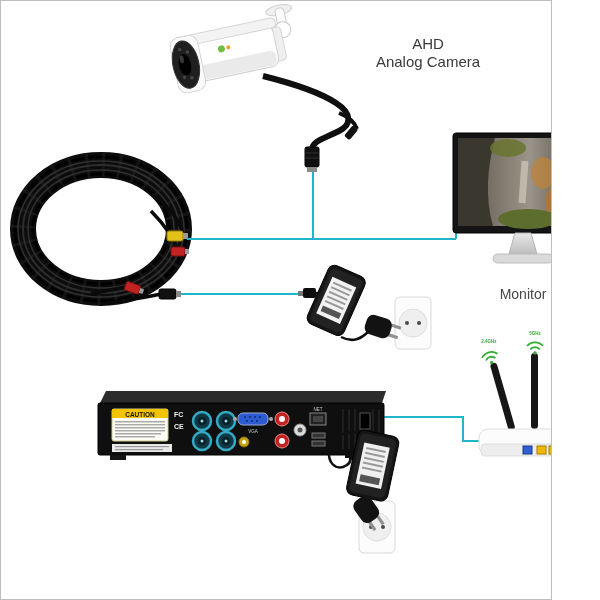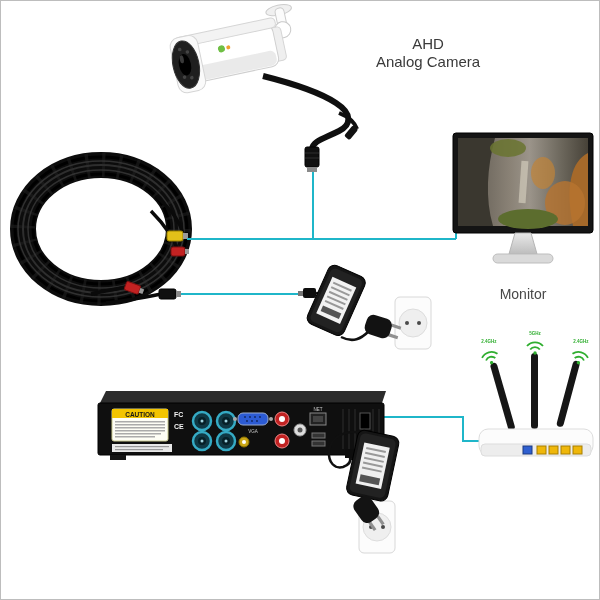--- a/index.html
+++ b/index.html
@@ -1,17 +1,17 @@
 <!DOCTYPE html>
 <html><head>
 <meta charset="utf-8">
 <style>
   html,body{margin:0;padding:0;background:#ffffff;}
   #stage{
-    position:relative;width:600px;height:600px;box-sizing:border-box;
+    position:relative;width:552px;height:600px;box-sizing:border-box;
     background:#ffffff;border:1px solid #bdbdbd;overflow:hidden;
     font-family:"Liberation Sans",sans-serif;
   }
   #stage svg{position:absolute;left:0;top:0;}
   text{font-family:"Liberation Sans",sans-serif;}
   .big-label{fill:#3a3a3a;font-size:15px;text-anchor:middle;}
   .mid-label{fill:#474747;font-size:14px;text-anchor:middle;}
   .sticker-title{fill:#141414;font-size:6.5px;font-weight:bold;text-anchor:middle;}
   .cert{fill:#f2f2f2;font-size:7px;font-weight:bold;}
   .port-label{fill:#c8c8c8;font-size:4.5px;text-anchor:middle;}

